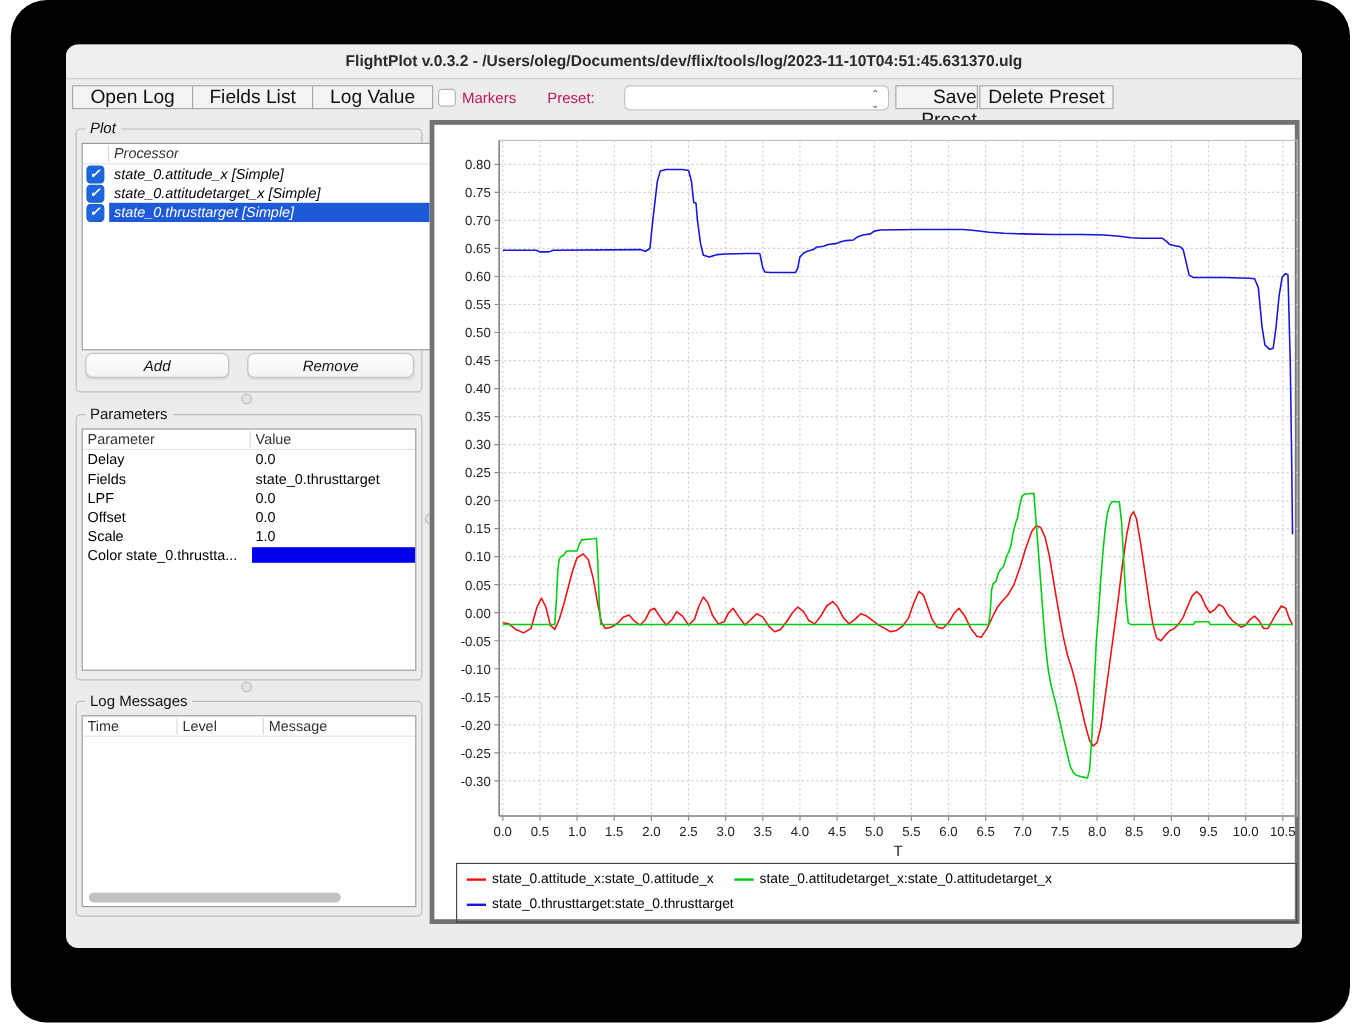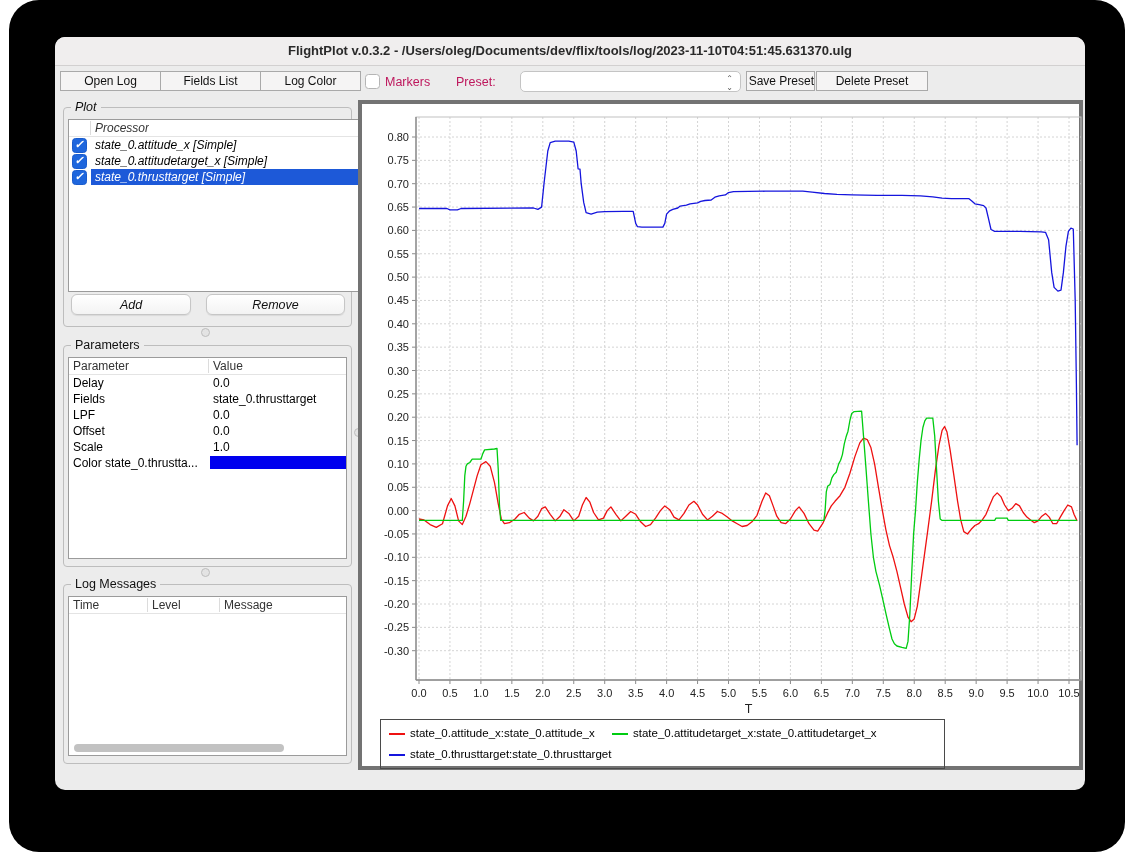--- a/index.html
+++ b/index.html
@@ -4,21 +4,21 @@
 <style>
   html,body{margin:0;padding:0;background:#ffffff;font-family:"Liberation Sans",sans-serif;}
   .stage{position:relative;width:1135px;height:863px;overflow:hidden;background:#fff;}
   .shadow{position:absolute;left:9px;top:0;width:1116px;height:852px;background:#000;border-radius:30px;}
   .window{position:absolute;left:55px;top:37px;width:1030px;height:753px;background:#ececec;border-radius:10px;overflow:hidden;box-shadow:0 0 0 1px rgba(0,0,0,.35);}
   
   .titlebar{position:absolute;left:0;top:0;width:100%;height:28px;background:#f0eeee;border-bottom:1px solid #d2d0d0;}
   .tl{position:absolute;top:8px;width:12px;height:12px;border-radius:50%;}
   .title{position:absolute;top:0;left:0;right:0;height:28px;line-height:28px;text-align:center;font-size:13px;font-weight:bold;color:#2a2a2a;}
   
-  .tbtn{position:absolute;top:34px;height:20px;background:#f5f4f4;border:1px solid #a9a9a9;font-size:12px;color:#111;text-align:center;line-height:19px;box-sizing:border-box;}
+  .tbtn{position:absolute;top:34px;height:20px;background:#f5f4f4;border:1px solid #a9a9a9;font-size:16px;color:#111;text-align:center;line-height:19px;box-sizing:border-box;}
   .cb{width:13px;height:13px;border-radius:3.5px;background:#fff;border:1px solid #b5b5b5;display:inline-block;position:relative;box-sizing:content-box;}
   .cb.checked{background:#1e66dd;border-color:#1a5ccd;}
   .cb.checked::after{content:"✓";position:absolute;left:1.5px;top:-1px;color:#fff;font-size:11px;font-weight:bold;}
   .lbl{position:absolute;font-size:12.5px;color:#be185d;}
   .combo{position:absolute;left:465px;top:34px;width:221px;height:21px;background:#fff;border:1px solid #c4c4c4;border-radius:5px;box-sizing:border-box;}
   .combo .stepper{position:absolute;right:4px;top:0;width:13px;height:100%;color:#555;font-size:8px;line-height:9px;text-align:center;padding-top:2px;box-sizing:border-box;}
   
   .group{position:absolute;border:1px solid #bdbdbd;border-radius:4px;}
   .group-label{position:absolute;top:-8px;left:7px;background:#ececec;padding:0 4px;font-size:12.5px;color:#111;}
   .whitebox{position:absolute;background:#fff;border:1px solid #9b9b9b;box-sizing:border-box;overflow:hidden;}
@@ -28,21 +28,21 @@
   .proc-label{position:absolute;left:22px;top:0;right:0;height:16px;line-height:16px;padding-left:4px;}
   .proc-row.selected .proc-label{background:#1d59d8;color:#fff;}
   .vline{position:absolute;top:1px;bottom:1px;width:1px;background:#dcdcdc;}
   .btn{position:absolute;background:linear-gradient(#ffffff,#f3f3f3);border:1px solid #c6c6c6;border-radius:6px;font-size:12.5px;color:#111;text-align:center;box-sizing:border-box;box-shadow:0 1px 1px rgba(0,0,0,.08);}
   .dot{position:absolute;width:9px;height:9px;border-radius:50%;background:#e3e3e3;border:1px solid #bdbdbd;box-sizing:border-box;}
   .cell{position:absolute;top:0;height:16px;line-height:16px;overflow:hidden;white-space:nowrap;}
   .swatch{position:absolute;left:141px;top:1px;width:136px;height:13px;}
   .hscroll{position:absolute;border-radius:4px;background:#c2c2c2;}
   
   .chart-panel{position:absolute;left:303px;top:63px;width:725px;height:670px;background:#fff;border:4px solid #737373;box-sizing:border-box;}
-  .legend{position:absolute;left:18px;top:615px;width:565px;height:50px;border:1px solid #4a4a4a;box-sizing:border-box;padding:3px 8px;font-size:11.5px;color:#000;}
+  .legend{position:absolute;left:18px;top:615px;width:701px;height:50px;border:1px solid #4a4a4a;box-sizing:border-box;padding:3px 8px;font-size:11.5px;color:#000;}
   .legend-row{height:21px;line-height:21px;white-space:nowrap;}
   .legend-dash{display:inline-block;width:16px;height:2px;vertical-align:middle;margin-right:5px;}
   .legend-item{margin-right:14px;}
   svg text{font-family:"Liberation Sans",sans-serif;}
 </style>
 </head>
 <body>
 
 <div class="stage">
   <div class="shadow"></div>
@@ -51,21 +51,21 @@
 
     <div class="titlebar">
       <span class="tl" style="left:16px;"></span>
       <span class="tl" style="left:36px;"></span>
       <span class="tl" style="left:56px;"></span>
       <div class="title">FlightPlot v.0.3.2 - /Users/oleg/Documents/dev/flix/tools/log/2023-11-10T04:51:45.631370.ulg</div>
     </div>
 
     <div class="tbtn" style="left:5px;width:101px;">Open Log</div>
     <div class="tbtn" style="left:105px;width:101px;">Fields List</div>
-    <div class="tbtn" style="left:205px;width:101px;">Log Color</div>
+    <div class="tbtn" style="left:205px;width:101px;">Log Value</div>
     <span class="cb" style="position:absolute;left:310px;top:37px;"></span>
     <span class="lbl" style="left:330px;top:38px;">Markers</span>
     <span class="lbl" style="left:401px;top:38px;">Preset:</span>
     <div class="combo">
       <span class="lbl" style="left:6px;top:3px;"></span>
       <span class="stepper">⌃<br>⌄</span>
     </div>
     <div class="tbtn" style="left:691px;width:69px;text-align:right;">Save Preset</div>
     <div class="tbtn" style="left:761px;width:112px;">Delete Preset</div>
 

